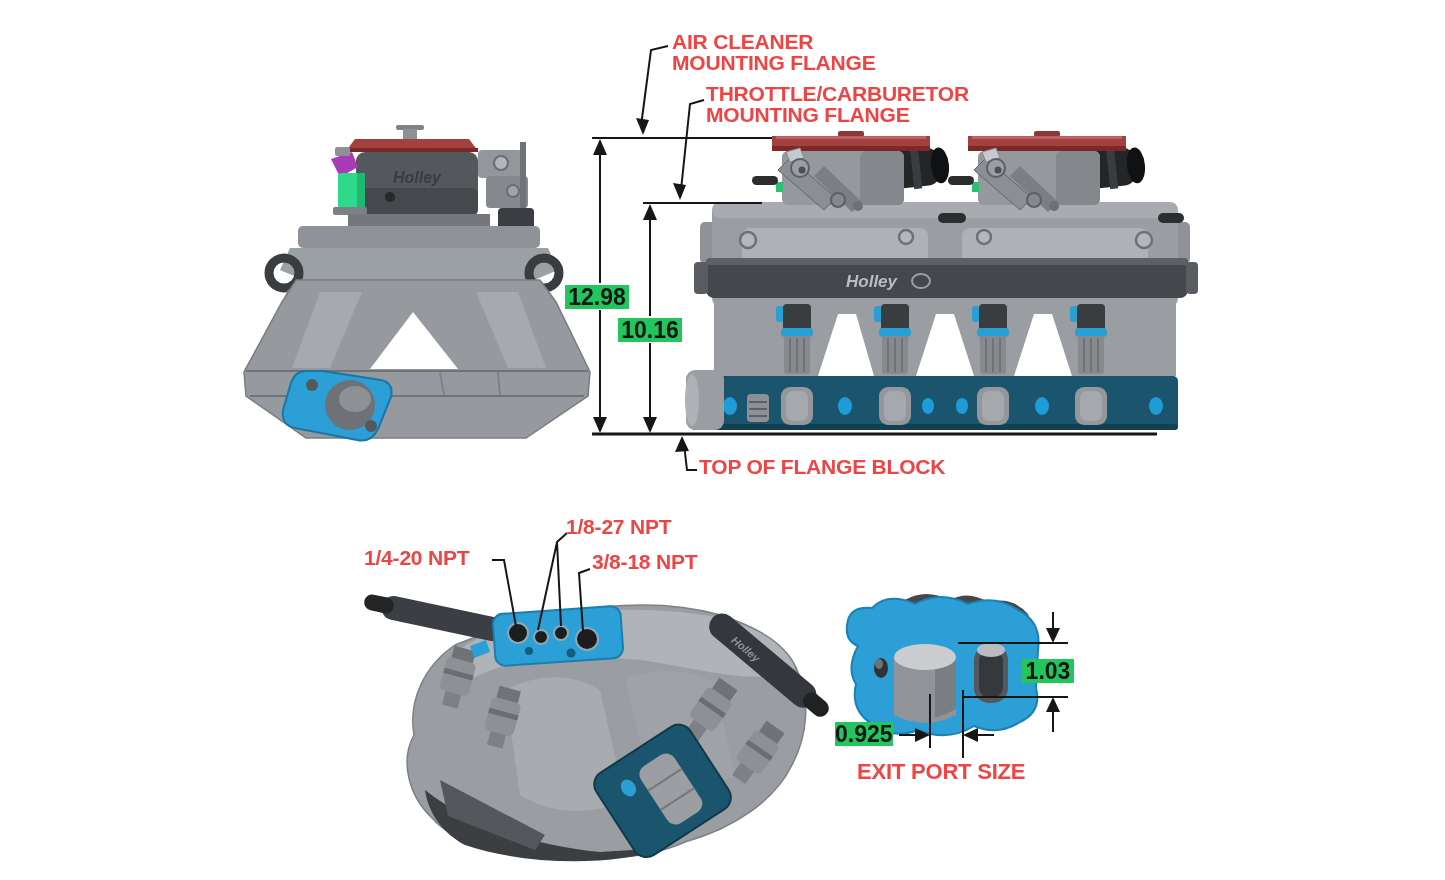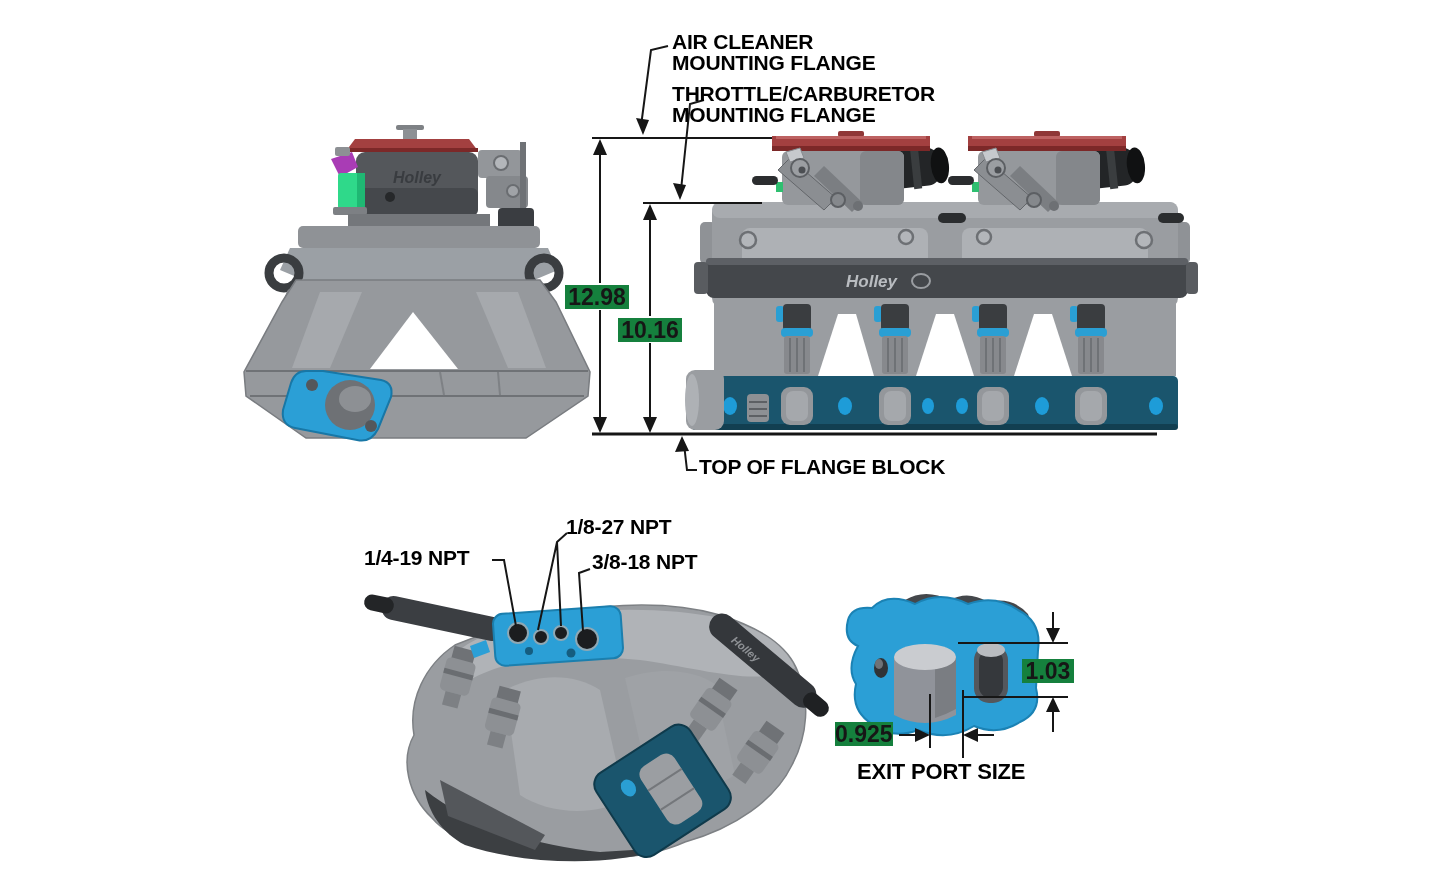--- a/index.html
+++ b/index.html
@@ -2,26 +2,26 @@
 <html><head>
 <meta charset="utf-8">
 <style>
   * { margin:0; padding:0; box-sizing:border-box; }
   html,body { background:#ffffff; }
   .canvas {
     position:relative; width:1445px; height:880px; background:#ffffff;
     overflow:hidden; font-family:"Liberation Sans", sans-serif;
   }
   .lbl {
-    position:absolute; font-weight:bold; color:#000000;
+    position:absolute; font-weight:bold; color:#ef4444;
     line-height:21px; white-space:nowrap; font-size:21px; letter-spacing:-0.2px;
   }
   .dim {
     position:absolute; font-weight:bold; color:#161616; font-size:23px;
-    background:#15803d; text-align:center; line-height:24px; white-space:nowrap;
+    background:#22c55e; text-align:center; line-height:24px; white-space:nowrap;
   }
   .big { font-size:22px; }
   svg.art { position:absolute; left:0; top:0; }
 </style>
 </head>
 <body>
 
 <div class="canvas">
 
 <svg class="art" width="1445" height="880" viewBox="0 0 1445 880">
@@ -308,31 +308,31 @@
     <polygon points="930,735 915,728 915,742"></polygon>
     <polygon points="963,735 978,728 978,742"></polygon>
   </g>
 </svg>
 
 <div class="lbl" style="left:672px;top:31px">
   <div>AIR CLEANER</div>
   <div>MOUNTING FLANGE</div>
 </div>
 
-<div class="lbl" style="left:672px;top:83px">
+<div class="lbl" style="left:706px;top:83px">
   <div>THROTTLE/CARBURETOR</div>
   <div>MOUNTING FLANGE</div>
 </div>
 
 <div class="dim" style="left:565px;top:285px;width:64px">12.98</div>
 <div class="dim" style="left:618px;top:318px;width:64px">10.16</div>
 
 <div class="lbl" style="left:699px;top:456px">TOP OF FLANGE BLOCK</div>
 
-<div class="lbl" style="left:364px;top:547px">1/4-19 NPT</div>
+<div class="lbl" style="left:364px;top:547px">1/4-20 NPT</div>
 <div class="lbl" style="left:566px;top:516px">1/8-27 NPT</div>
 <div class="lbl" style="left:592px;top:551px">3/8-18 NPT</div>
 
 <div class="dim" style="left:1022px;top:659px;width:52px">1.03</div>
 <div class="dim" style="left:835px;top:722px">0.925</div>
 
 <div class="lbl big" style="left:857px;top:761px">EXIT PORT SIZE</div>
 
 </div>
 

